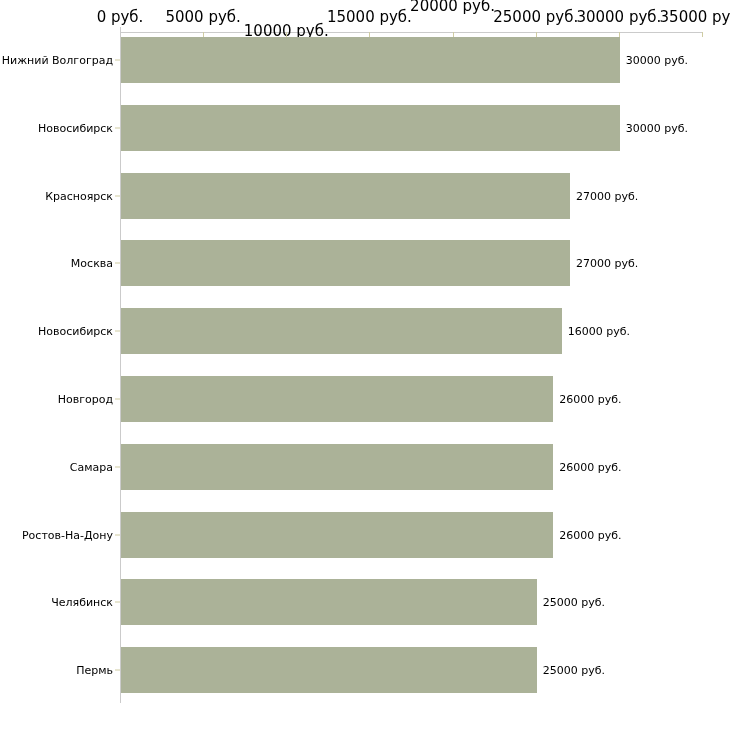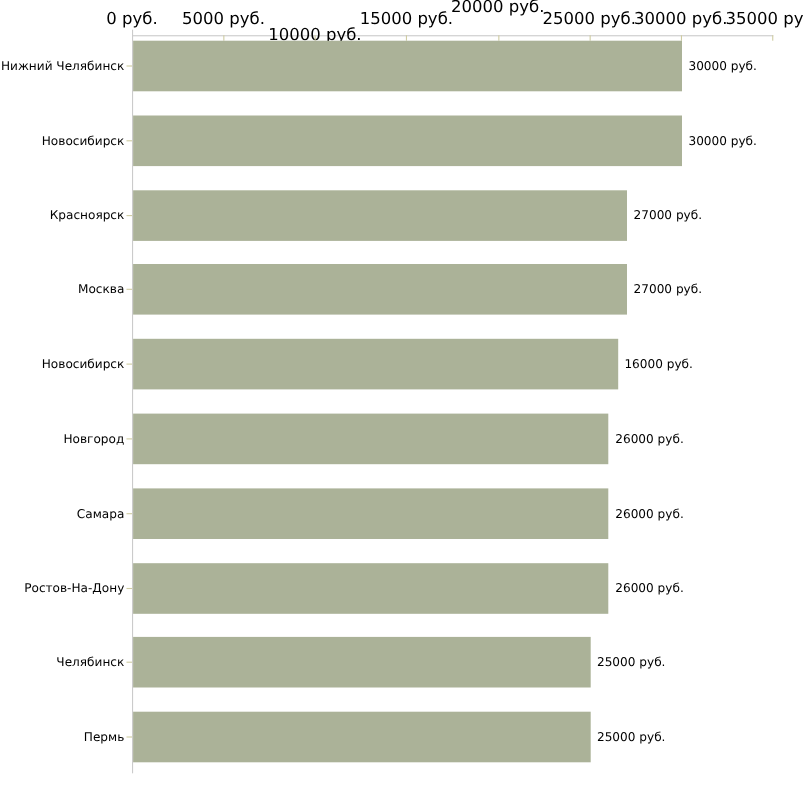--- a/index.html
+++ b/index.html
@@ -74,21 +74,21 @@
     <div class="x-tick-label" style="left: 369.429px; top: 11px; color: rgb(0, 0, 0);">15000 руб.</div>
     <div class="x-tick-mark" style="left: 369.429px; top: 32px; background: rgb(207, 204, 162);"></div>
     <div class="x-tick-label" style="left: 452.571px; top: 0; color: rgb(0, 0, 0);">20000 руб.</div>
     <div class="x-tick-mark" style="left: 452.571px; top: 32px; background: rgb(207, 204, 162);"></div>
     <div class="x-tick-label" style="left: 535.714px; top: 11px; color: rgb(0, 0, 0);">25000 руб.</div>
     <div class="x-tick-mark" style="left: 535.714px; top: 32px; background: rgb(207, 204, 162);"></div>
     <div class="x-tick-label" style="left: 618.857px; top: 11px; color: rgb(0, 0, 0);">30000 руб.</div>
     <div class="x-tick-mark" style="left: 618.857px; top: 32px; background: rgb(207, 204, 162);"></div>
     <div class="x-tick-label" style="left: 702px; top: 11px; color: rgb(0, 0, 0);">35000 руб.</div>
     <div class="x-tick-mark" style="left: 702px; top: 32px; background: rgb(207, 204, 162);"></div>
-    <div class="cat-label" style="right: 617px; top: 60px; color: rgb(0, 0, 0);">Нижний Челябинск</div>
+    <div class="cat-label" style="right: 617px; top: 60px; color: rgb(0, 0, 0);">Нижний Волгоград</div>
     <div class="cat-tick" style="left: 115px; top: 60px; background: rgb(207, 204, 162);"></div>
     <div class="bar" style="left: 121px; top: 37px; width: 498.857px; background: rgb(171, 178, 152);"></div>
     <div class="val-label" style="left: 625.857px; top: 60px; color: rgb(0, 0, 0);">30000 руб.</div>
     <div class="cat-label" style="right: 617px; top: 127.8px; color: rgb(0, 0, 0);">Новосибирск</div>
     <div class="cat-tick" style="left: 115px; top: 127.8px; background: rgb(207, 204, 162);"></div>
     <div class="bar" style="left: 121px; top: 104.8px; width: 498.857px; background: rgb(171, 178, 152);"></div>
     <div class="val-label" style="left: 625.857px; top: 127.8px; color: rgb(0, 0, 0);">30000 руб.</div>
     <div class="cat-label" style="right: 617px; top: 195.6px; color: rgb(0, 0, 0);">Красноярск</div>
     <div class="cat-tick" style="left: 115px; top: 195.6px; background: rgb(207, 204, 162);"></div>
     <div class="bar" style="left: 121px; top: 172.6px; width: 448.971px; background: rgb(171, 178, 152);"></div>

